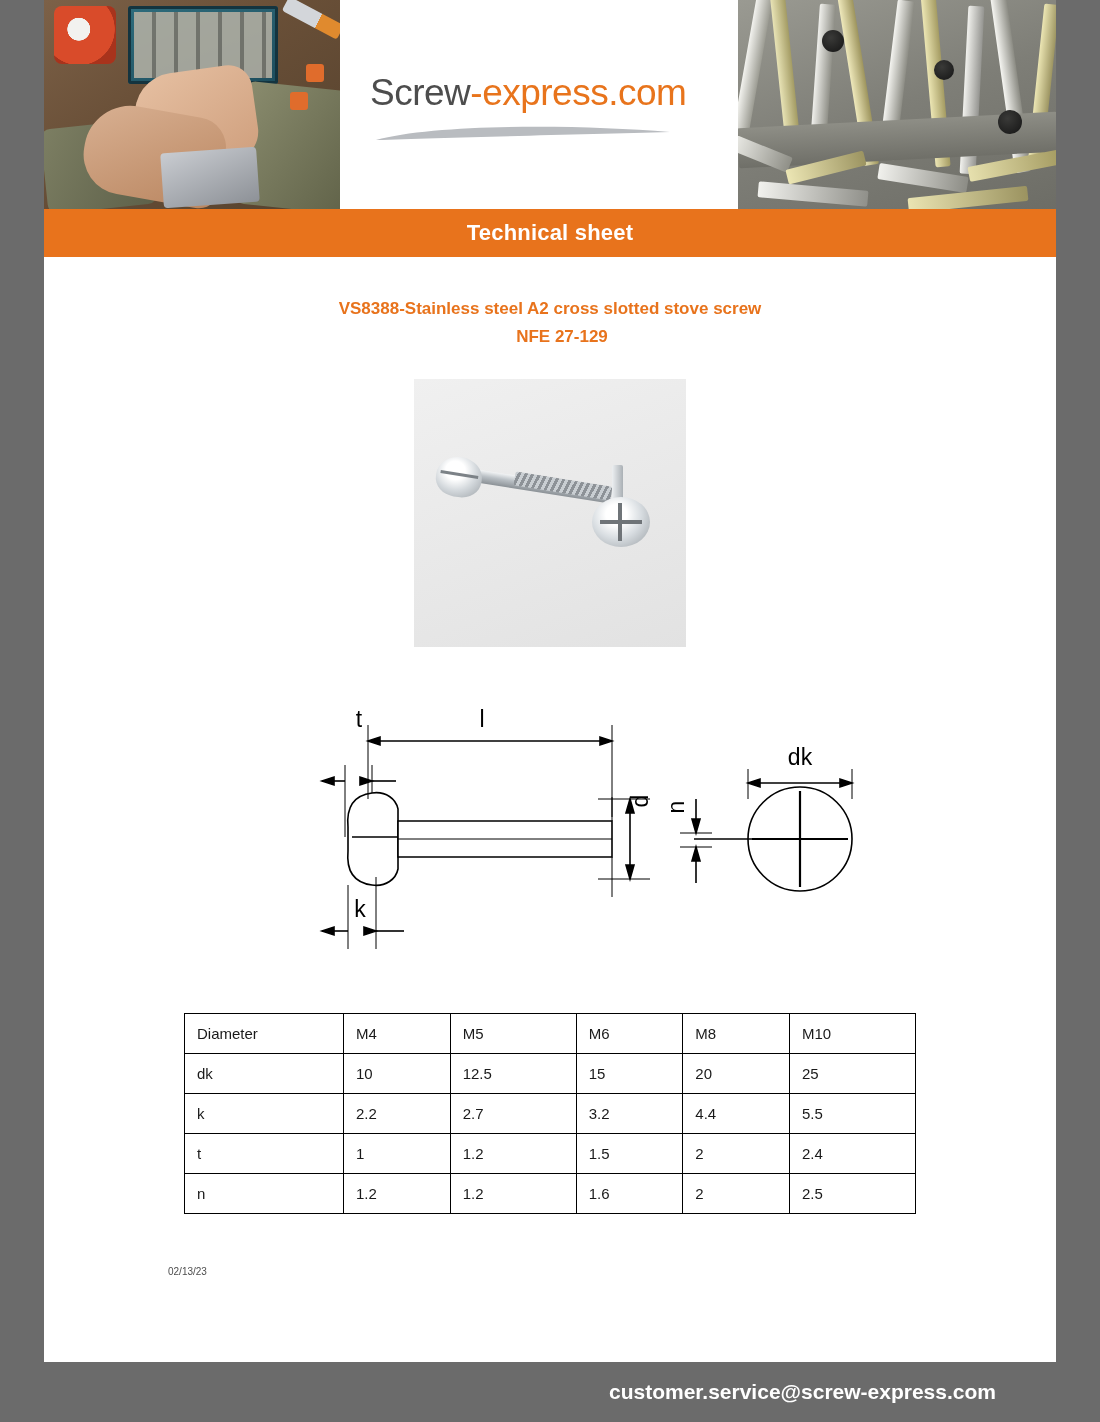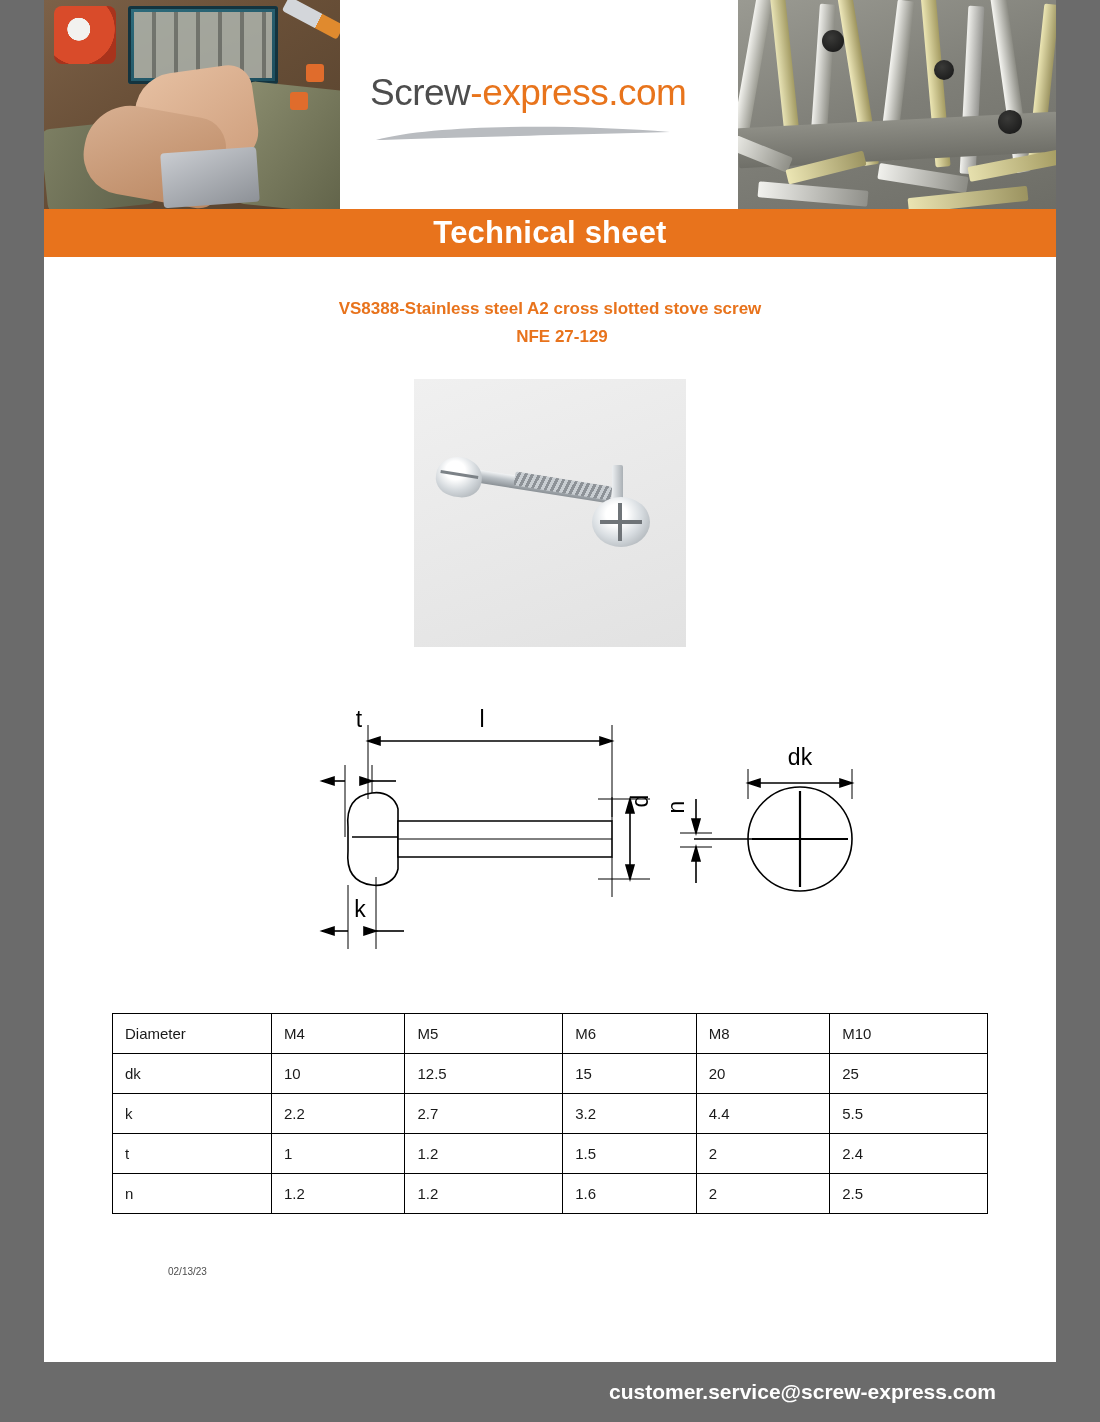--- a/index.html
+++ b/index.html
@@ -174,21 +174,21 @@
     position: relative;
     width: 1012px;
     height: 48px;
     background: #e8731c;
     display: flex;
     align-items: center;
     justify-content: center;
   }
   .title-band-text {
     color: #ffffff;
-    font-size: 31px;
+    font-size: 22px;
     font-weight: bold;
     letter-spacing: 0.2px;
   }
 
   
   .product-title {
     margin-top: 42px;
     text-align: center;
     color: #e8731c;
     font-size: 17px;
@@ -273,21 +273,21 @@
   .drawing {
     margin: 40px auto 0 auto;
     width: 700px;
     height: 290px;
     position: relative;
   }
 
   
   .table-wrap {
     margin: 36px auto 0 auto;
-    width: 876px;
+    width: 732px;
   }
   table.spec {
     border-collapse: collapse;
     width: 100%;
     font-size: 15px;
     color: #1a1a1a;
   }
   table.spec td {
     border: 1px solid #000000;
     height: 39px;

